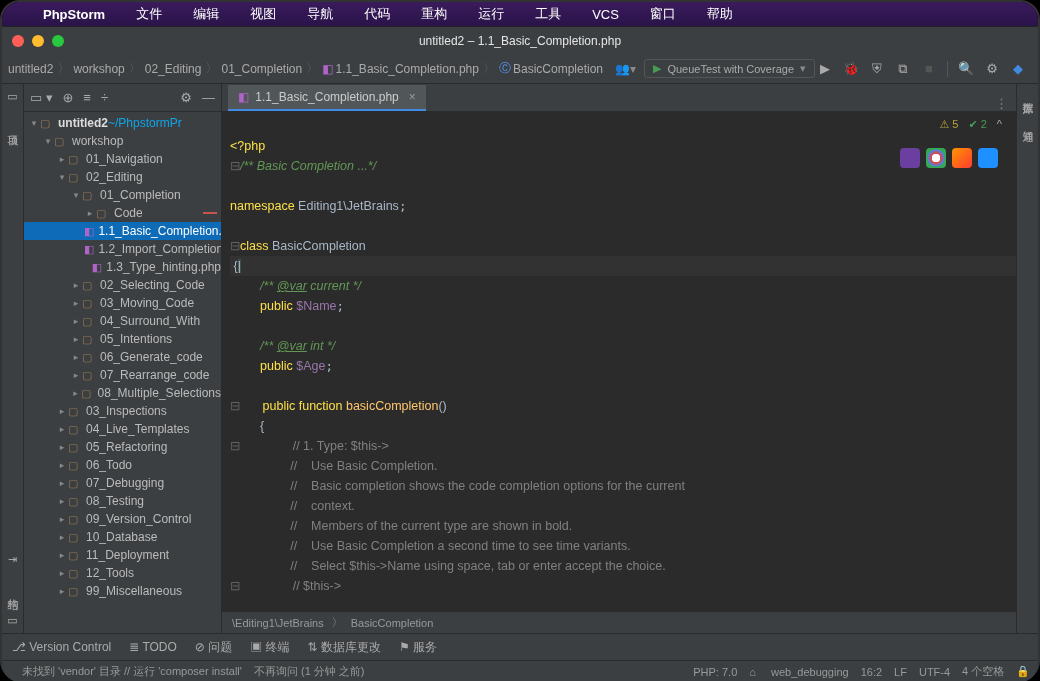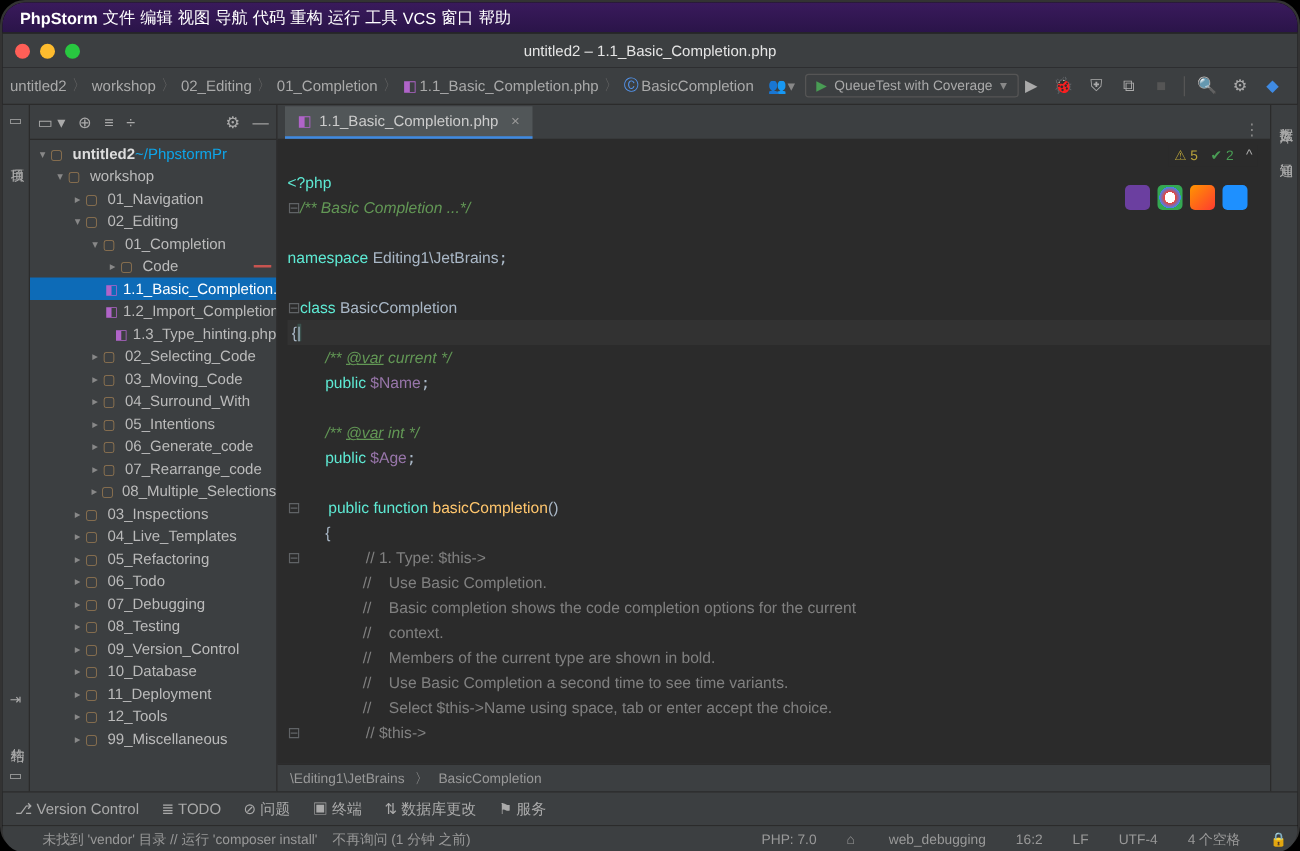--- a/index.html
+++ b/index.html
@@ -1,18 +1,18 @@
 <!DOCTYPE html>
 <html><head>
 <meta charset="utf-8">
 <style>
 *{margin:0;padding:0;box-sizing:border-box;font-family:-apple-system,BlinkMacSystemFont,"Segoe UI",sans-serif}
 body{background:#000;width:1040px;height:681px;overflow:hidden;font-size:13px;color:#bbb}
 .device{position:absolute;inset:0;border-radius:20px;background:#000;border:2px solid #333}
-.menubar{height:24px;background:linear-gradient(180deg,#3a1a5c,#2a1449);display:flex;align-items:center;padding:0 10px;gap:4px;color:#fff;font-size:13px;border-radius:18px 18px 0 0}
+.menubar{height:24px;background:linear-gradient(180deg,#3a1a5c,#2a1449);display:flex;align-items:center;padding:0 10px;gap:31px;color:#fff;font-size:13px;border-radius:18px 18px 0 0}
 .apple{font-size:15px}
 .menubar .app{font-weight:700}
 .menubar span{cursor:default}
 .titlebar{height:28px;background:#3c3f41;display:flex;align-items:center;justify-content:center;position:relative;font-size:12px;color:#e5e5e5;border-top:1px solid #222}
 .traffic{position:absolute;left:10px;display:flex;gap:8px}
 .traffic div{width:12px;height:12px;border-radius:50%}
 .tr{background:#ff5f57}.ty{background:#febc2e}.tg{background:#28c840}
 .navbar{height:30px;background:#3c3f41;display:flex;align-items:center;padding:0 4px;gap:2px;font-size:12px;color:#aaa;border-bottom:1px solid #2b2b2b}
 .crumb{display:flex;align-items:center;gap:2px;padding:0 2px}
 .crumb .sep{color:#666;margin:0 2px}
@@ -35,30 +35,30 @@
 .php-ic{color:#b064c9}
 .sel{background:#0d6bb7;color:#fff}
 .tree-row.err::after{content:"";width:14px;height:2px;background:#c75450;margin-left:auto;margin-right:4px}
 .editor-area{flex:1;display:flex;flex-direction:column;background:#2b2b2b;min-width:0}
 .tabs-row{height:28px;display:flex;align-items:flex-end;background:#3c3f41;border-bottom:1px solid #2b2b2b}
 .tab{height:26px;display:flex;align-items:center;padding:0 10px;gap:6px;background:#515658;color:#ccc;font-size:12px;border-bottom:2px solid #3f8ae2;margin-left:6px}
 .tab .x{color:#999;margin-left:4px}
 .code-wrap{flex:1;display:flex;overflow:hidden;position:relative}
 .gutter{width:44px;background:#313335;color:#606366;font-family:Menlo,Consolas,monospace;font-size:12px;text-align:right;padding:4px 6px 0 0;line-height:20px}
 .code{flex:1;font-family:Menlo,Consolas,monospace;font-size:12.5px;line-height:20px;padding:4px 0 0 8px;position:relative;white-space:pre;color:#a9b7c6}
-.k{color:#5eead4}.c{color:#808080}.v{color:#9876aa}.doc{color:#629755;font-style:italic}.doctag{color:#629755;font-style:italic;text-decoration:underline}.fn{color:#ffc66d}
+.k{color:#fde047}.c{color:#808080}.v{color:#9876aa}.doc{color:#629755;font-style:italic}.doctag{color:#629755;font-style:italic;text-decoration:underline}.fn{color:#ffc66d}
 .insp{position:absolute;top:4px;right:10px;display:flex;gap:10px;font-size:11px;color:#aaa;z-index:5;background:#2b2b2b;padding:2px 4px}
 .insp .warn{color:#b8a33b}.insp .ok{color:#499c54}
 .icon-strip{position:absolute;top:36px;right:18px;display:flex;gap:6px;z-index:5}
 .icon-strip div{width:20px;height:20px;border-radius:4px}
 .bcrumb{height:22px;background:#3c3f41;display:flex;align-items:center;padding:0 10px;gap:8px;font-size:11px;color:#999;border-top:1px solid #2b2b2b}
 .btm-tools{height:24px;background:#3c3f41;display:flex;align-items:center;padding:13px 10px;gap:18px;font-size:12px;color:#aaa;border-top:1px solid #2b2b2b}
 .status{height:22px;background:#3c3f41;display:flex;align-items:center;padding:0 8px;font-size:11px;color:#999;border-top:1px solid #2b2b2b;border-radius:0 0 18px 18px}
 .status .sp{flex:1}
-.status span{margin-left:24px}
+.status span{margin-left:12px}
 .fold-mark{color:#606366;display:inline-block;width:10px;text-align:center}
 </style>
 </head>
 <body>
 
 <div class="device">
 <div class="menubar">
   <span class="apple"></span>
   <span class="app">PhpStorm</span>
   <span>文件</span>

